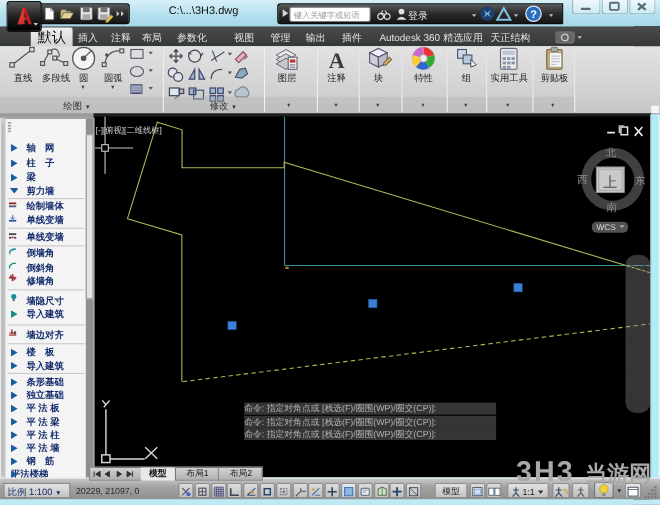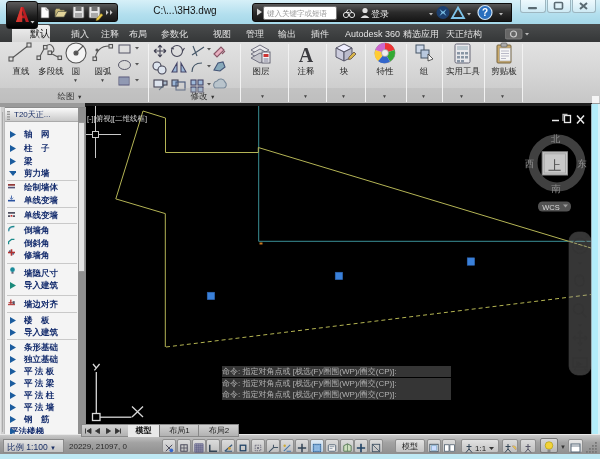--- a/index.html
+++ b/index.html
@@ -9,21 +9,21 @@
 #title{position:absolute;left:0;top:0;width:600px;height:24px;background:linear-gradient(#d7f0f8,#b3dfee 60%,#a5d8e9)}
 #abtn{position:absolute;left:6px;top:1px;width:32px;height:28px;background:linear-gradient(#5a5a5a,#1e1e1e 55%,#000);border:1px solid #111;border-radius:3px;z-index:5}
 #qat{position:absolute;left:36px;top:3px;width:82px;height:19px;background:linear-gradient(#585858,#2b2b2b 50%,#161616);border:1px solid #0c0c0c;border-radius:0 3px 3px 0}
 #ttext{position:absolute;left:118px;top:5px;width:134px;height:14px;color:#111;font-size:10px;text-align:center;letter-spacing:0}
 #rtools{position:absolute;left:252px;top:3px;width:260px;height:19px;background:linear-gradient(#585858,#2b2b2b 50%,#161616);border:1px solid #0c0c0c;border-radius:3px 0 0 3px}
 #search{position:absolute;left:10px;top:2px;width:74px;height:14px;background:#fff;border:1px solid #777;border-radius:2px;font-size:7.5px;color:#999;padding:2px 0 0 3px;overflow:hidden;white-space:nowrap}
 .wbtn{position:absolute;top:0;height:13px;background:linear-gradient(#eef9fd,#cfeaf4);border:1px solid #9db6c0;border-top:none;border-radius:0 0 3px 3px;color:#4a5a62;text-align:center;font-size:9px;line-height:12px}
 
 #tabs{position:absolute;left:0;top:24px;width:600px;height:18px;background:linear-gradient(#4a4c4d,#353738)}
 .tab{position:absolute;top:3px;height:15px;color:#e3e3e3;font-size:9px;line-height:15px;white-space:nowrap}
-#seltab{position:absolute;left:12px;top:25px;width:38px;height:17px;background:linear-gradient(#f0f0f0,#d5d5d5);border-radius:2px 2px 0 0;color:#111;font-size:10px;text-align:right;line-height:17px}
+#seltab{position:absolute;left:28px;top:25px;width:38px;height:17px;background:linear-gradient(#f0f0f0,#d5d5d5);border-radius:2px 2px 0 0;color:#111;font-size:13px;text-align:center;line-height:17px}
 
 #ribbon{position:absolute;left:0;top:42px;width:600px;height:62px;background:linear-gradient(#e2e2e2,#d4d4d4 55%,#c6c6c6)}
 .plabel{position:absolute;top:48px;height:13px;font-size:8.5px;color:#333;text-align:center;line-height:13px}
 .psep{position:absolute;top:2px;width:1px;height:58px;background:#bdbdbd;border-right:1px solid #f2f2f2}
 .blab{position:absolute;top:24px;font-size:8.5px;color:#222;text-align:center;white-space:nowrap}
 .dar{position:absolute;font-size:5px;color:#444}
 
 #dock{position:absolute;left:0;top:104px;width:5px;height:334px;background:linear-gradient(90deg,#e8e8e8,#b5b5b5)}
 #panel{position:absolute;left:5px;top:107px;width:81px;height:330px;background:#f4f4f4;border:1px solid #8a8a8a;border-left:none}
 #ptitle{position:absolute;left:0;top:0;width:80px;height:14px;background:linear-gradient(#fafafa,#c9c9c9);border-bottom:1px solid #aaa;color:#1a2f66;font-size:8px;line-height:14px;padding-left:9px}
@@ -282,21 +282,20 @@
       <div class="dar" style="left:421px;top:51px">▼</div>
       <div class="dar" style="left:459px;top:51px">▼</div>
       <div class="dar" style="left:500px;top:51px">▼</div>
 </div>
 <div id="dock"></div>
 <svg class="abs" style="left:0;top:104px" width="5" height="334">
       <rect x="1" y="3" width="3" height="328" fill="#cfcfcf"></rect>
       <path d="M2.5 8 v320" stroke="#aaa" stroke-width="1"></path>
     </svg>
 <div id="panel">
-<div id="ptitle">T20天正...</div>
 <svg class="abs" style="left:2px;top:3px" width="4" height="9">
         <g fill="#999">
           <rect y="0" width="3" height="1.4"></rect>
           <rect y="2.6" width="3" height="1.4"></rect>
           <rect y="5.2" width="3" height="1.4"></rect>
           <rect y="7.8" width="3" height="1.4"></rect>
         </g>
       </svg>
 <div class="prow" style="top:20px">
         <span style="position:absolute;left:19px">轴　网</span>
@@ -665,12 +664,13 @@
       <rect x="4" y="7" width="1.8" height="1.8" fill="#777"></rect>
       <rect x="4" y="10" width="1.8" height="1.8" fill="#777"></rect>
       <rect x="7" y="4" width="1.8" height="1.8" fill="#777"></rect>
       <rect x="7" y="7" width="1.8" height="1.8" fill="#777"></rect>
       <rect x="7" y="10" width="1.8" height="1.8" fill="#777"></rect>
       <rect x="10" y="1" width="1.8" height="1.8" fill="#777"></rect>
       <rect x="10" y="4" width="1.8" height="1.8" fill="#777"></rect>
       <rect x="10" y="7" width="1.8" height="1.8" fill="#777"></rect>
       <rect x="10" y="10" width="1.8" height="1.8" fill="#777"></rect>
     </svg>
+<div id="wm"><span style="letter-spacing:2px">3H3</span> <span style="font-size:20px;letter-spacing:0">当游网</span></div>
 </div>
 </body></html>

